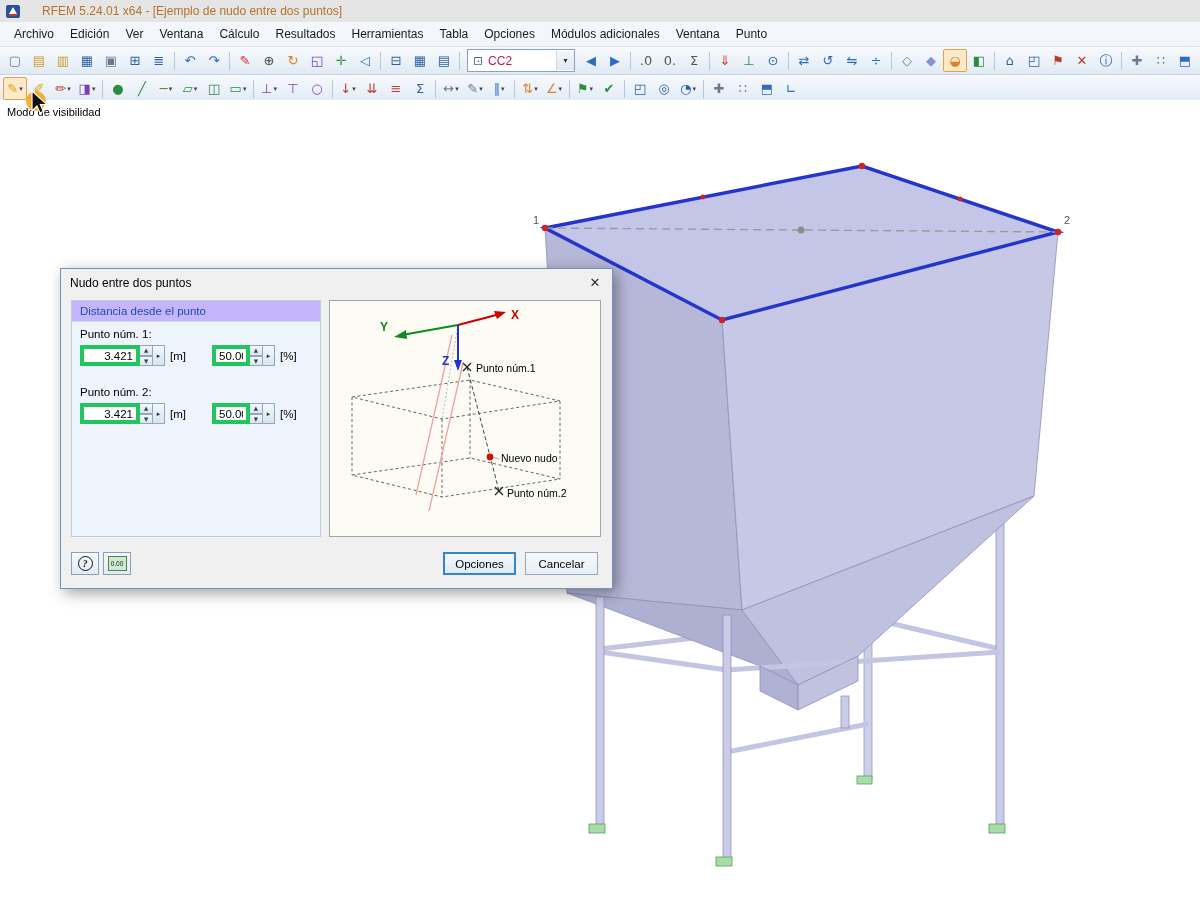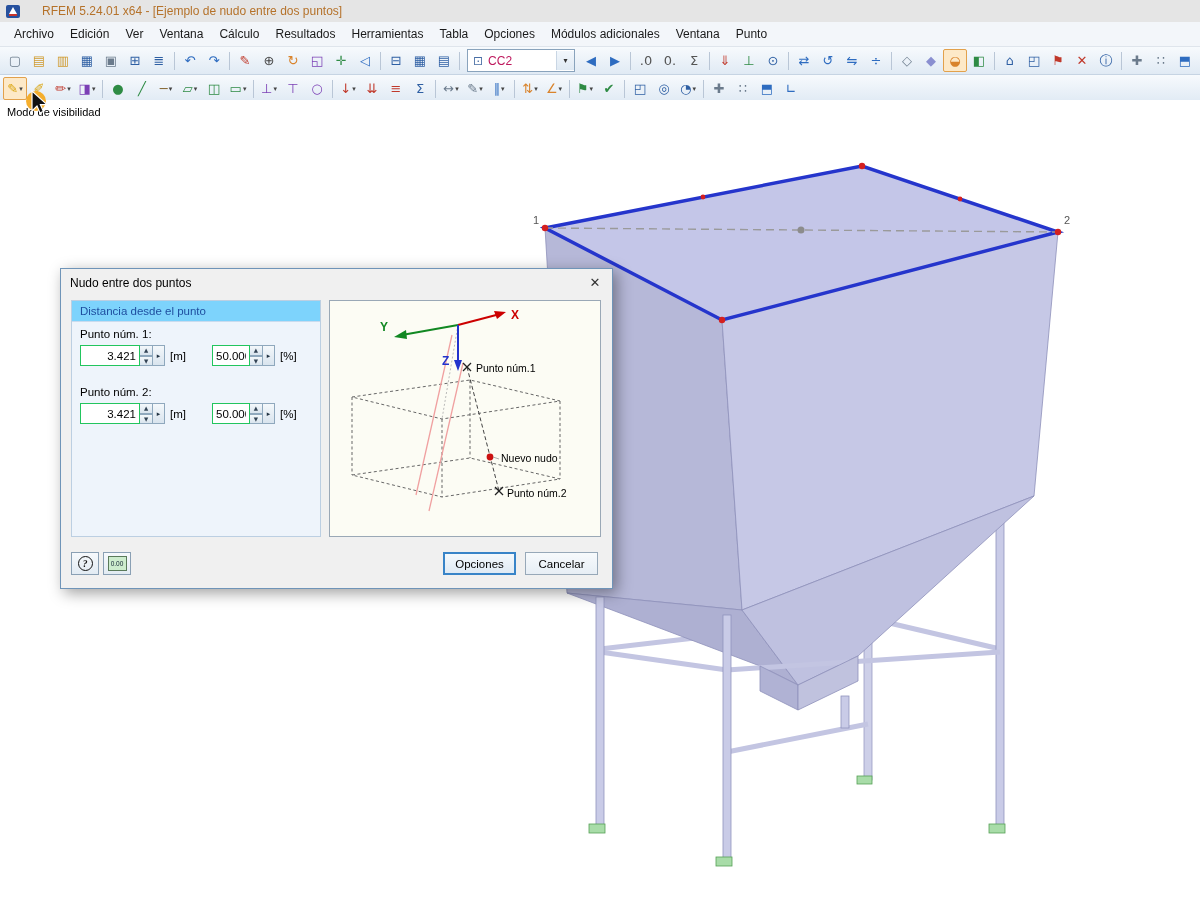--- a/index.html
+++ b/index.html
@@ -43,25 +43,25 @@
 
   
   .dialog{position:absolute;left:35px;top:168px;width:551px;height:319px;background:#f0f0f0;
           border:1px solid #6f94b8;box-shadow:4px 4px 14px rgba(0,0,0,.38);z-index:20;margin-left:25px;}
   .dlg-title{height:27px;display:flex;align-items:center;padding-left:9px;font-size:12px;color:#000;}
   .dlg-close{position:absolute;right:2px;top:2px;width:30px;height:23px;display:flex;align-items:center;
              justify-content:center;font-size:13px;color:#333;font-family:"DejaVu Sans",sans-serif;cursor:default;}
 
   .groupbox{position:absolute;left:10px;top:31px;width:250px;height:237px;
             border:1px solid #bccfe2;background:#eef4fb;box-sizing:border-box;}
-  .groupbox-title{height:20px;background:#7dd3fc;border-bottom:1px solid #c9dbee;color:#1f4fa0;
+  .groupbox-title{height:20px;background:#c4b5fd;border-bottom:1px solid #c9dbee;color:#1f4fa0;
                   display:flex;align-items:center;padding-left:8px;font-size:11.5px;}
   .pt-label{position:absolute;left:8px;font-size:11.5px;color:#000;}
   .num-row{position:absolute;left:8px;display:flex;align-items:center;height:21px;}
-  .num-input{width:60px;height:21px;border:1px solid #22c55e;background:#fff;font-size:11.5px;
+  .num-input{width:60px;height:21px;border:4px solid #22c55e;background:#fff;font-size:11.5px;
              text-align:right;padding:0 3px;box-sizing:border-box;font-family:"Liberation Sans",sans-serif;}
   .num-input.small{width:38px;}
   .spin{width:13px;height:21px;display:flex;flex-direction:column;box-sizing:border-box;}
   .spin span{flex:1;font-size:5.5px;display:flex;align-items:center;justify-content:center;
              background:linear-gradient(#f4f8fb,#d9e4ee);border:1px solid #8fa8bd;border-left:none;
              color:#345;font-family:"DejaVu Sans",sans-serif;}
   .ext-btn{width:12px;height:21px;font-size:7px;display:flex;align-items:center;justify-content:center;
            border:1px solid #8fa8bd;border-left:none;background:linear-gradient(#f4f8fb,#d9e4ee);
            box-sizing:border-box;color:#234;font-family:"DejaVu Sans",sans-serif;}
   .unit{font-size:11.5px;margin-left:5px;color:#000;}

